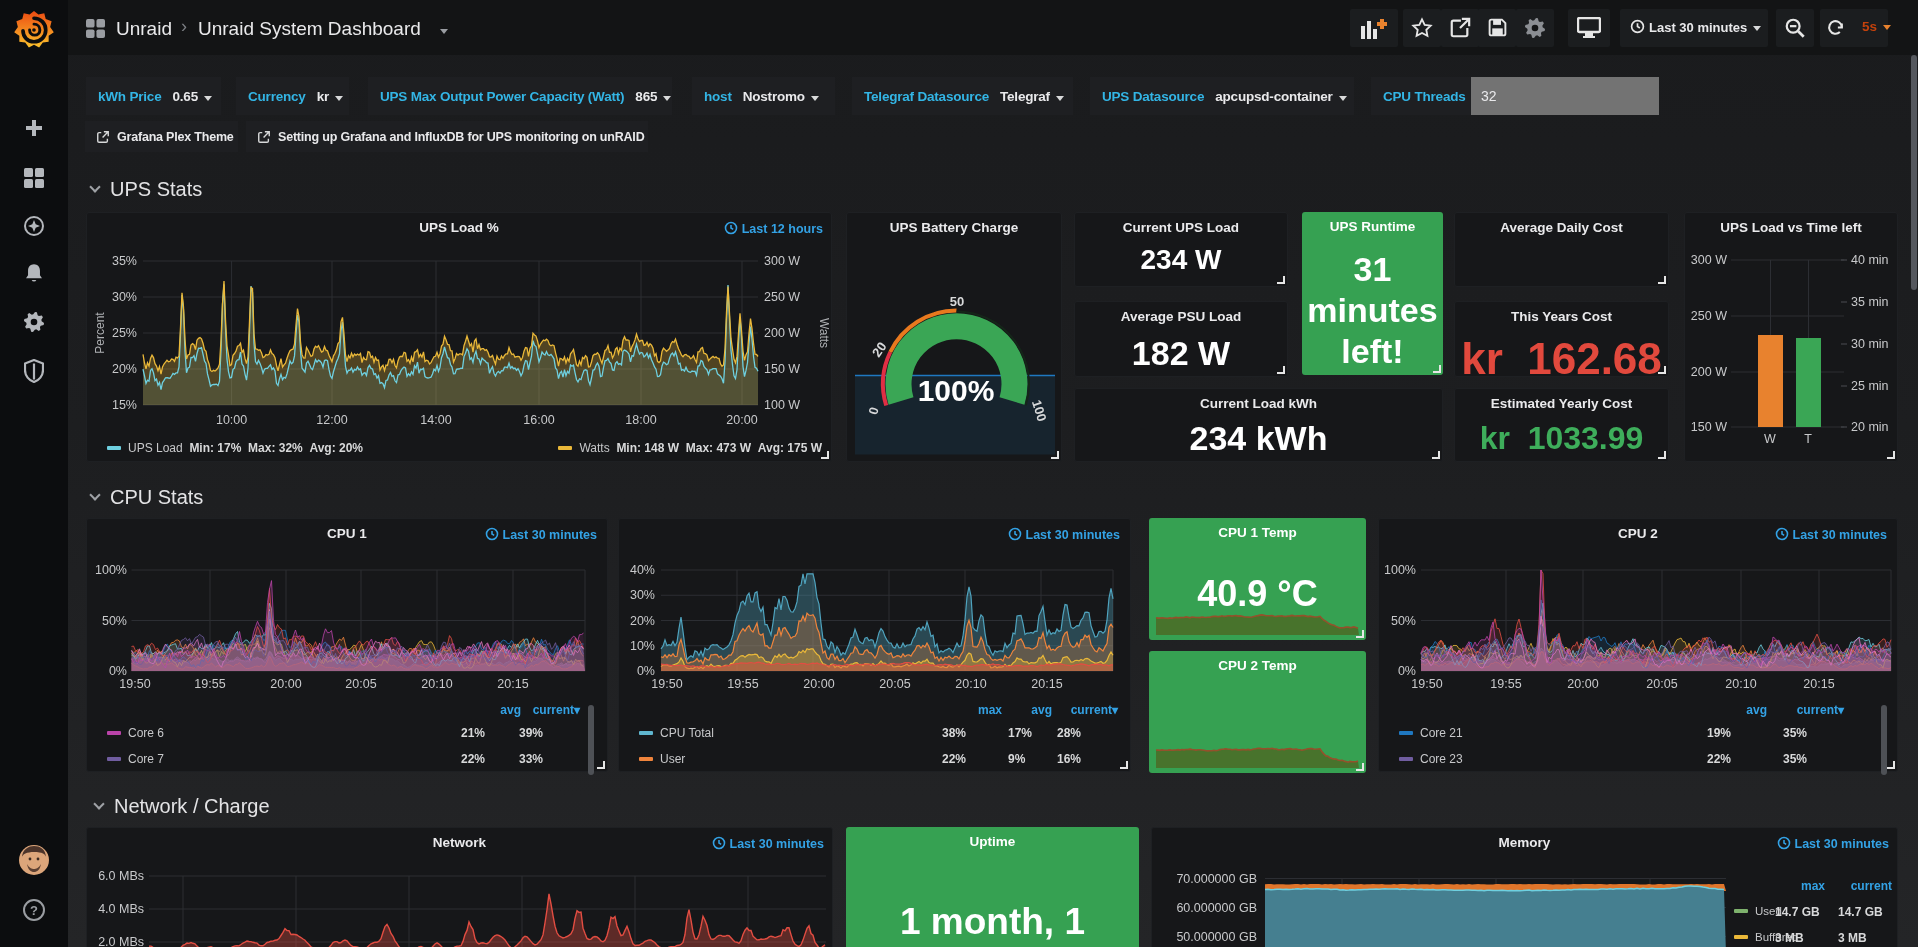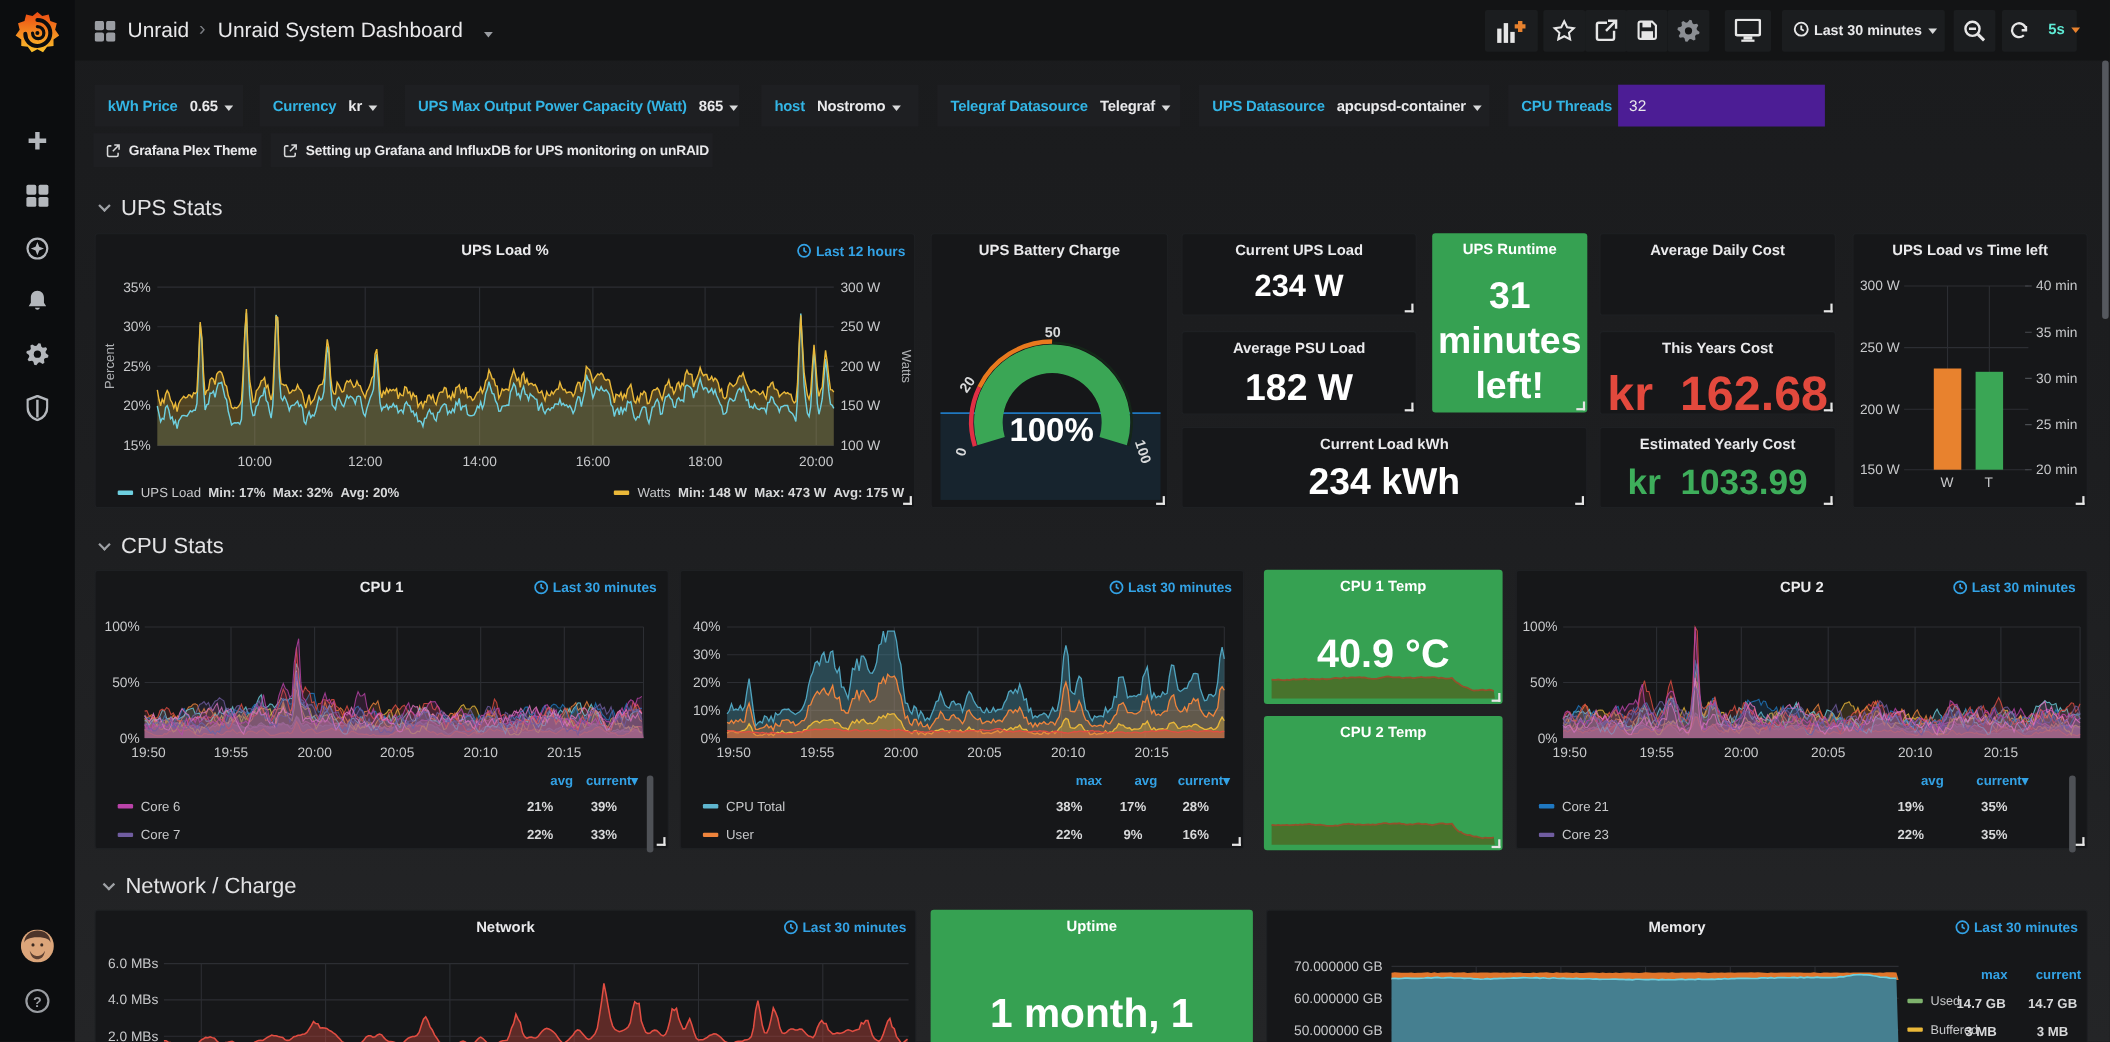--- a/index.html
+++ b/index.html
@@ -19,21 +19,21 @@
 .chev{position:absolute;width:8px;height:8px;border-right:2px solid #9fa2a6;border-bottom:2px solid #9fa2a6;transform:rotate(45deg)}
 .vbox{position:absolute;top:77px;height:38px;background:#1e1f22;display:flex;align-items:center;font-size:13.5px;font-weight:bold;white-space:nowrap;overflow:hidden}
 .vbox .lab{color:#33b5e5;padding:0 11px 0 12px;letter-spacing:-0.2px}
 .vbox .val{color:#e9e9eb;letter-spacing:-0.2px}
 .caret{display:inline-block;width:0;height:0;border-left:4.5px solid transparent;border-right:4.5px solid transparent;border-top:5.5px solid #d8d9da;margin-left:6px}
 .lnk{position:absolute;top:121px;height:31px;background:#1e1f22;display:flex;align-items:center;font-size:12.5px;font-weight:bold;color:#e9e9eb;padding:0 11px;white-space:nowrap;letter-spacing:-0.2px}
 .legend{position:absolute;font-size:12px;color:#c7c8ca;white-space:nowrap}
 .legend b{color:#d8d9da;font-weight:bold}
 .dash{display:inline-block;width:14px;height:4px;border-radius:1px;vertical-align:middle;margin-right:7px;margin-top:-2px}
 .lgh{position:absolute;font-size:12px;font-weight:bold;color:#33a2e5;text-align:right}
-.lgv{position:absolute;font-size:12px;font-weight:bold;color:#d8d9da;text-align:center}
+.lgv{position:absolute;font-size:12px;font-weight:bold;color:#d8d9da;text-align:left}
 .lgn{position:absolute;font-size:12px;color:#c7c8ca;white-space:nowrap}
 </style></head><body>
 <div id="page"></div>
 <div id="sidebar">
     <svg width="44" height="44" viewBox="0 0 60 60" style="position:absolute;left:12px;top:8px">
 <defs>
         <linearGradient id="glg" x1="0" y1="1" x2="0" y2="0">
 <stop offset="0" stop-color="#fcc22c"></stop>
           <stop offset="1" stop-color="#ec4a12"></stop>
         </linearGradient>
@@ -134,21 +134,21 @@
     <svg width="22" height="22" viewBox="0 0 24 24" style="position:absolute;left:1716px;top:17px">
       <circle cx="10" cy="10" r="7" fill="none" stroke="#e6e6e6" stroke-width="2.4"></circle>
       <path d="M6.5 10h7" stroke="#e6e6e6" stroke-width="2.4"></path>
       <path d="M15.5 15.5L21.5 21.5" stroke="#e6e6e6" stroke-width="3"></path>
     </svg>
     <div class="icbox" style="left:1752px;width:68px"></div>
     <svg width="19" height="19" viewBox="0 0 24 24" style="position:absolute;left:1758px;top:18px">
 <path d="M20 12a8 8 0 10-2.5 5.8" fill="none" stroke="#e6e6e6" stroke-width="2.6"></path>
 <path d="M20 7v5h-5" fill="none" stroke="#e6e6e6" stroke-width="2.6"></path>
     </svg>
-    <div style="position:absolute;left:1794px;top:19px;font-size:13.5px;font-weight:bold;color:#5eead4">5s<span class="caret" style="vertical-align:1px;border-top-color:#e8822e"></span></div>
+    <div style="position:absolute;left:1794px;top:19px;font-size:13.5px;font-weight:bold;color:#c2410c">5s<span class="caret" style="vertical-align:1px;border-top-color:#e8822e"></span></div>
   </div>
 <div style="position:absolute;left:1911px;top:55px;width:6px;height:235px;background:#55585e;border-radius:3px;z-index:6"></div>
 <div class="vbox" style="left:86px;width:135px">
     <span class="lab">kWh Price</span>
     <span class="val">0.65<span class="caret"></span></span>
   </div>
 <div class="vbox" style="left:236px;width:113px">
     <span class="lab">Currency</span>
     <span class="val">kr<span class="caret"></span></span>
   </div>
@@ -164,21 +164,21 @@
     <span class="lab">Telegraf Datasource</span>
     <span class="val">Telegraf<span class="caret"></span></span>
   </div>
 <div class="vbox" style="left:1090px;width:264px">
     <span class="lab">UPS Datasource</span>
     <span class="val">apcupsd-container<span class="caret"></span></span>
   </div>
 <div class="vbox" style="left:1371px;width:288px">
     <span class="lab">CPU Threads</span>
   </div>
-<div style="position:absolute;left:1471px;top:77px;width:188px;height:38px;background:#4c1d95;color:#e9e9eb;font-size:14px;line-height:38px;padding-left:10px;z-index:2">32</div>
+<div style="position:absolute;left:1471px;top:77px;width:188px;height:38px;background:#737373;color:#e9e9eb;font-size:14px;line-height:38px;padding-left:10px;z-index:2">32</div>
 <div class="lnk" style="left:85px;width:153px"><svg width="14" height="14" viewBox="0 0 16 16" style="margin-right:7px;flex:none">
       <path d="M6 3H3.5C2.7 3 2 3.7 2 4.5v8C2 13.3 2.7 14 3.5 14h8c.8 0 1.5-.7 1.5-1.5V10" fill="none" stroke="#d8d9da" stroke-width="1.6"></path>
       <path d="M9 2h5v5M13.6 2.4L7.5 8.5" fill="none" stroke="#d8d9da" stroke-width="1.6"></path>
     </svg>Grafana Plex Theme</div>
 <div class="lnk" style="left:246px;width:402px"><svg width="14" height="14" viewBox="0 0 16 16" style="margin-right:7px;flex:none">
       <path d="M6 3H3.5C2.7 3 2 3.7 2 4.5v8C2 13.3 2.7 14 3.5 14h8c.8 0 1.5-.7 1.5-1.5V10" fill="none" stroke="#d8d9da" stroke-width="1.6"></path>
       <path d="M9 2h5v5M13.6 2.4L7.5 8.5" fill="none" stroke="#d8d9da" stroke-width="1.6"></path>
     </svg>Setting up Grafana and InfluxDB for UPS monitoring on unRAID</div>
 <div class="chev" style="left:91px;top:183px"></div>
 <div class="sechead" style="left:110px;top:178px">UPS Stats</div>

